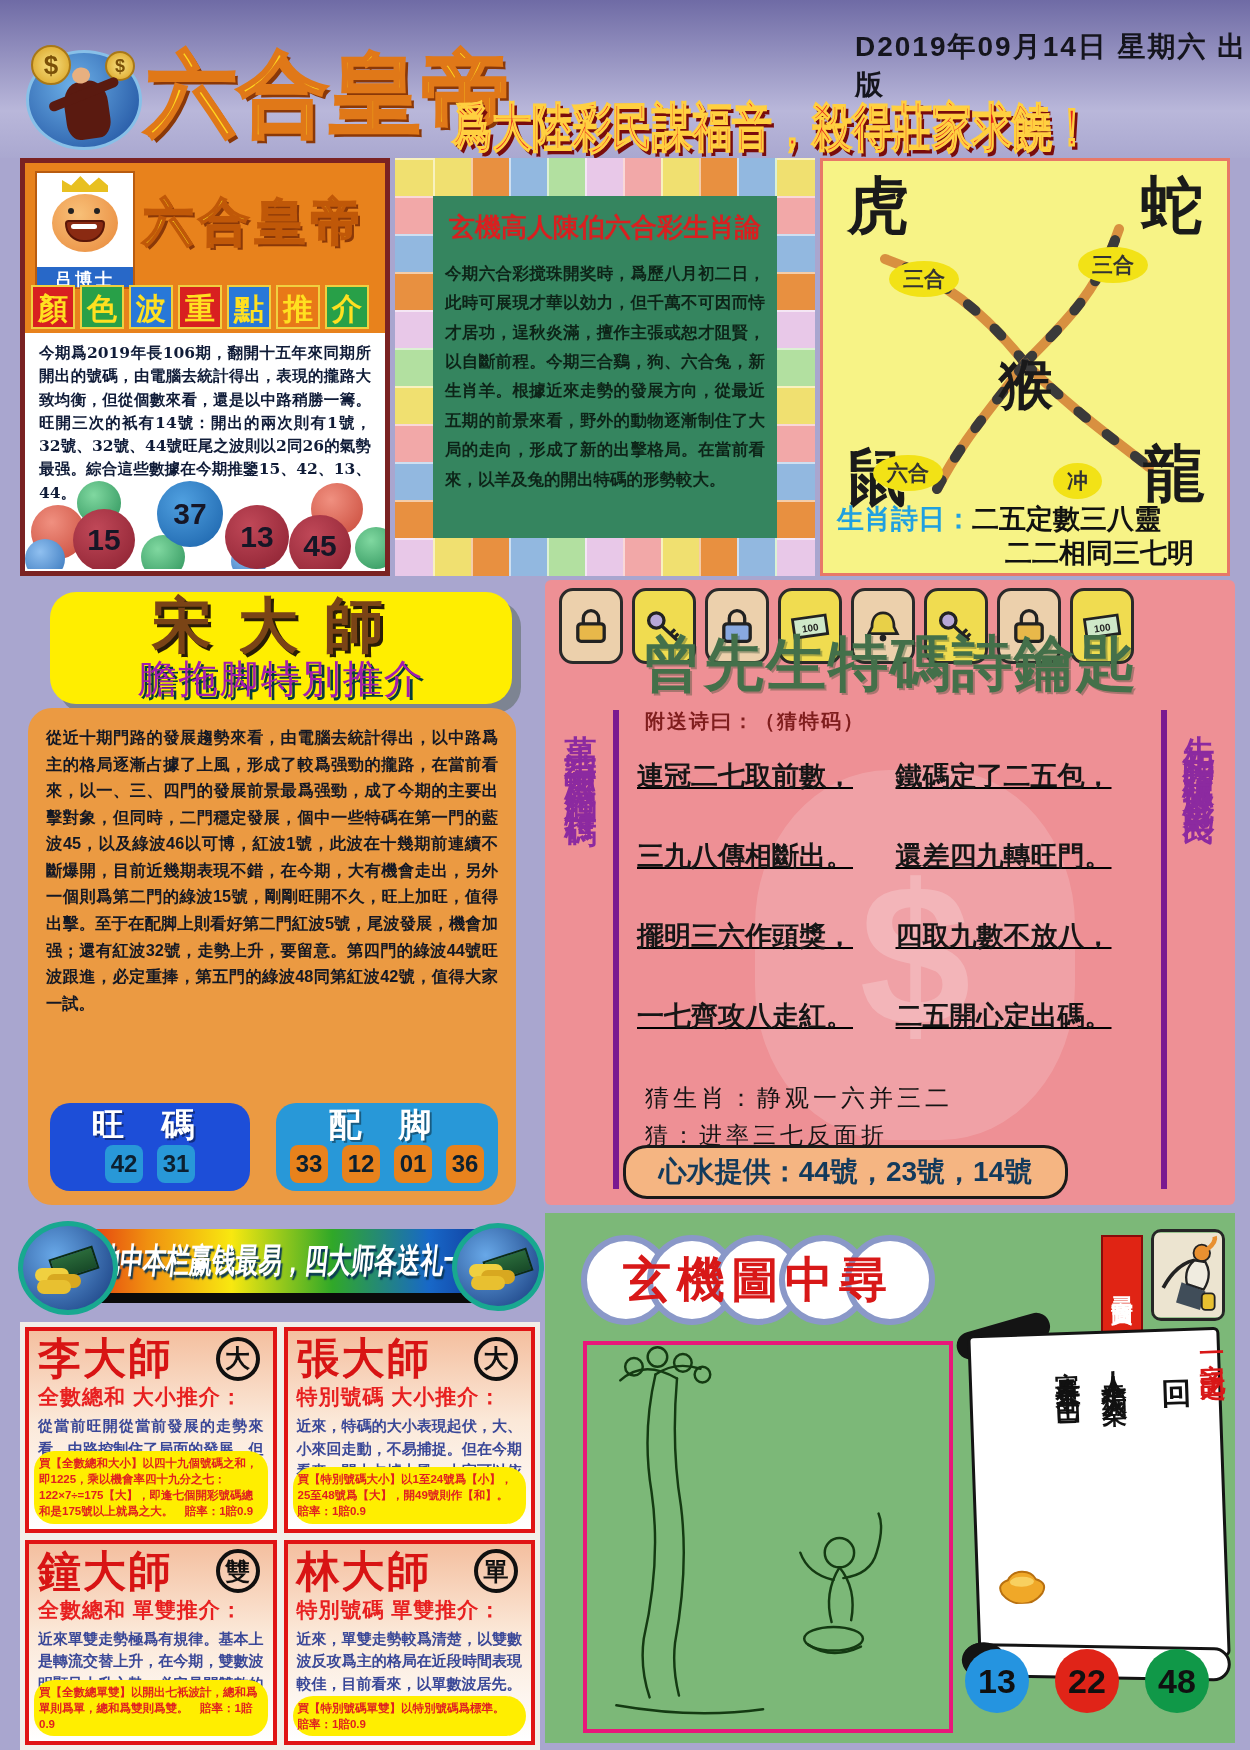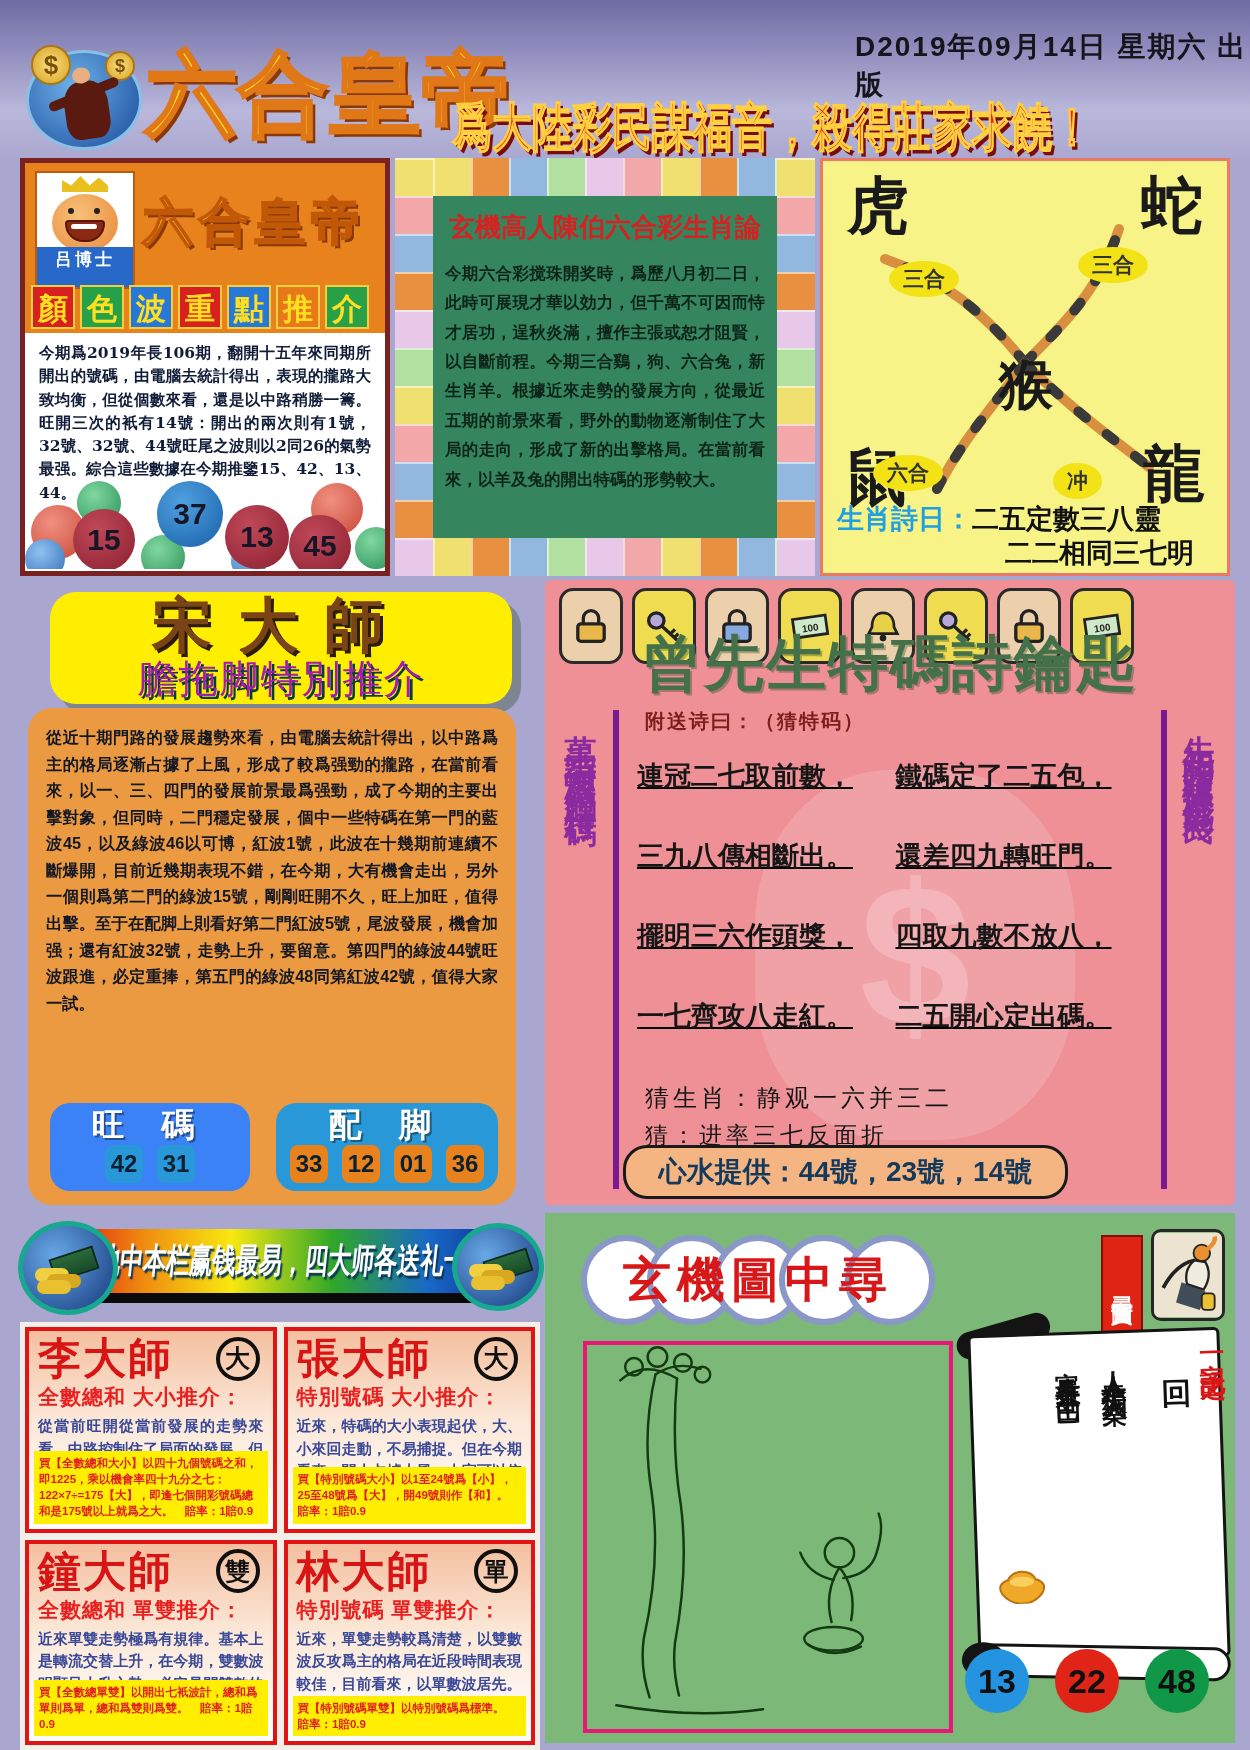--- a/index.html
+++ b/index.html
@@ -40,21 +40,21 @@
   .crown { width:46px; height:16px; margin:3px auto 0; background:#e8c020;
     clip-path:polygon(0 100%,0 25%,20% 60%,40% 0,60% 60%,80% 10%,100% 60%,100% 100%); }
   .face { position:relative; width:66px; height:58px; margin:2px auto 0;
     background:radial-gradient(circle at 40% 35%,#f8c078,#e8883a); border-radius:50%; }
   .face::before { content:""; position:absolute; left:16px; top:14px; width:6px; height:6px;
     background:#222; border-radius:50%; box-shadow:26px 0 0 #222; }
   .mouth { position:absolute; left:13px; top:26px; width:40px; height:22px; background:#8a2a12;
     border:2px solid #5a1608; border-radius:4px 4px 20px 20px; }
   .mouth::before { content:""; position:absolute; left:4px; top:2px; width:26px; height:5px;
     background:#fff; border-radius:3px; }
-  .mascot-label { position:absolute; left:0; bottom:0; width:100%; height:40px; background:#2868c8;
+  .mascot-label { position:absolute; left:0; bottom:0; width:100%; height:20px; background:#2868c8;
     color:#fff; font-size:17px; font-weight:bold; text-align:center; line-height:26px; letter-spacing:3px; }
   .cw-title { position:absolute; left:118px; top:26px; font-size:50px; font-weight:900; color:#ffdf1e;
     letter-spacing:6px; -webkit-text-stroke:2px #c05808; text-shadow:3px 3px 0 #8a3808;
     font-family:"DejaVu Serif", serif; }
   .cw-sub { position:absolute; left:6px; bottom:4px; display:flex; gap:5px; }
   .cw-sub span { display:block; width:44px; height:44px; text-align:center; line-height:44px;
     font-size:30px; font-weight:900; color:#ffe020; border:2px solid #f0d040; }
   .sc0 { background:#d82020; } .sc1 { background:#28a048; } .sc2 { background:#2878d8; }
   .sc3 { background:#d82020; } .sc4 { background:#2878d8; } .sc5 { background:#e87818; } .sc6 { background:#28a048; }
   .cw-body { padding:8px 14px 0; font-size:15.5px; line-height:1.5; font-weight:700; color:#101c38;
@@ -106,21 +106,21 @@
     border-radius:26px; box-shadow:9px 9px 0 rgba(70,90,70,.45); text-align:center; padding-top:2px; }
   .song-t1 { font-size:60px; line-height:1.05; font-weight:900; color:#7a4416; letter-spacing:26px;
     text-shadow:3px 3px 0 #2a1c06; }
   .song-t2 { font-size:39px; line-height:1; font-weight:400; color:#a21caf; letter-spacing:2px;
     text-shadow:3px 3px 0 #063c3c; margin-top:2px; }
   .song-box { position:absolute; left:28px; top:708px; width:488px; height:497px; background:#eb9a42;
     border-radius:24px; }
   .song-body { padding:16px 18px 0; font-size:16.3px; line-height:1.63; font-weight:800; color:#141824;
     text-align:justify; }
   .hot-box, .match-box { position:absolute; bottom:14px; height:88px; border-radius:20px; text-align:center; }
-  .hot-box { left:22px; width:200px; background:#3b82f6; }
+  .hot-box { left:22px; width:200px; background:#1d4ed8; }
   .match-box { left:248px; width:222px; background:#2898d8; }
   .nb-label { font-size:33px; font-weight:900; color:#fff; letter-spacing:14px; margin-top:4px; line-height:1.1;
     text-shadow:2px 2px 0 rgba(0,0,0,.4); }
   .nb-nums { display:flex; justify-content:center; gap:14px; margin-top:2px; }
   .nb-nums span { display:block; width:38px; height:38px; border-radius:8px; font-size:24px; font-weight:900;
     color:#0c2030; line-height:38px; }
   .hot-box .nb-nums span { background:#2898d8; }
   .match-box .nb-nums span { background:#e8821c; }
 
   
@@ -174,21 +174,21 @@
   .master-card { position:relative; border:4px solid #e01414; overflow:hidden; padding:4px 9px;
     background:linear-gradient(180deg,#f4bf9f 0%,#fbe8d8 45%,#ffffff 100%); }
   .m-head { display:flex; align-items:center; justify-content:space-between; padding-right:4px; }
   .m-name { font-size:43px; line-height:1.1; font-weight:900; color:#d81414; letter-spacing:2px; }
   .m-circle { width:44px; height:44px; border:4px solid #101010; border-radius:50%;
     display:flex; align-items:center; justify-content:center; background:transparent; }
   .m-circle i { font-style:normal; font-size:25px; font-weight:900; color:#101010; }
   .m-sub { font-size:21px; font-weight:900; color:#e82020; letter-spacing:1px; margin-top:1px; white-space:nowrap; }
   .m-body { margin-top:4px; font-size:15px; line-height:1.5; font-weight:700; color:#3a4898; text-align:justify; }
   .m-note { position:absolute; left:5px; right:5px; bottom:5px; background:#ffee00; color:#e02020;
-    font-size:11.5px; line-height:1.4; font-weight:700; padding:4px 5px; }
+    font-size:11.5px; line-height:1.4; font-weight:700; padding:4px 5px;border-radius:20px; }
 
   
   .mystery { position:absolute; left:545px; top:1213px; width:690px; height:530px; background:#7cb878; }
   .cloud { position:absolute; left:36px; top:22px; width:354px; height:90px; }
   .bump { position:absolute; top:0; width:90px; height:90px; background:#fff; border:6px solid #8a98c8;
     border-radius:50%; }
   .b0{left:0;} .b1{left:66px;} .b2{left:132px;} .b3{left:198px;} .b4{left:264px;}
   .cloud-text { position:absolute; inset:0; display:flex; align-items:center; justify-content:center;
     font-size:48px; font-weight:900; color:#d81818; letter-spacing:6px; font-family:"DejaVu Serif", serif; }
   .treasure-label { position:absolute; left:556px; top:22px; width:42px; height:100px; background:#e02414;

